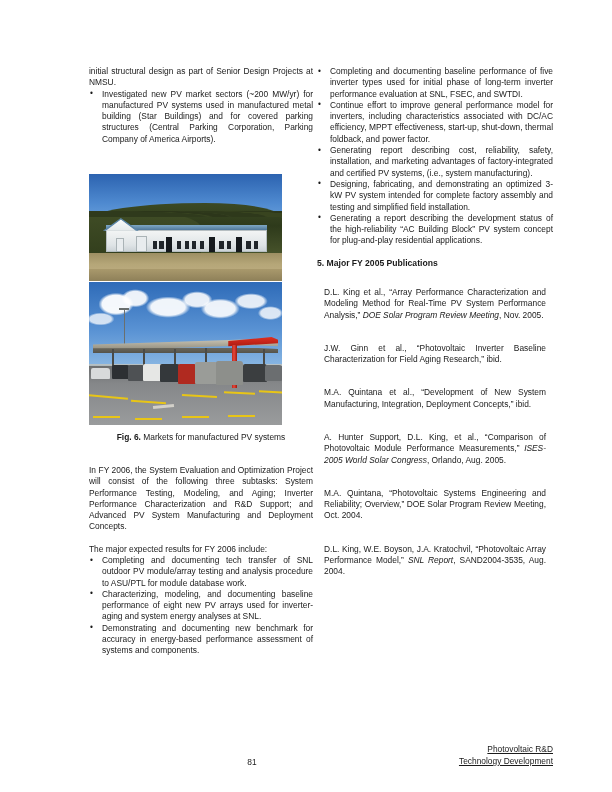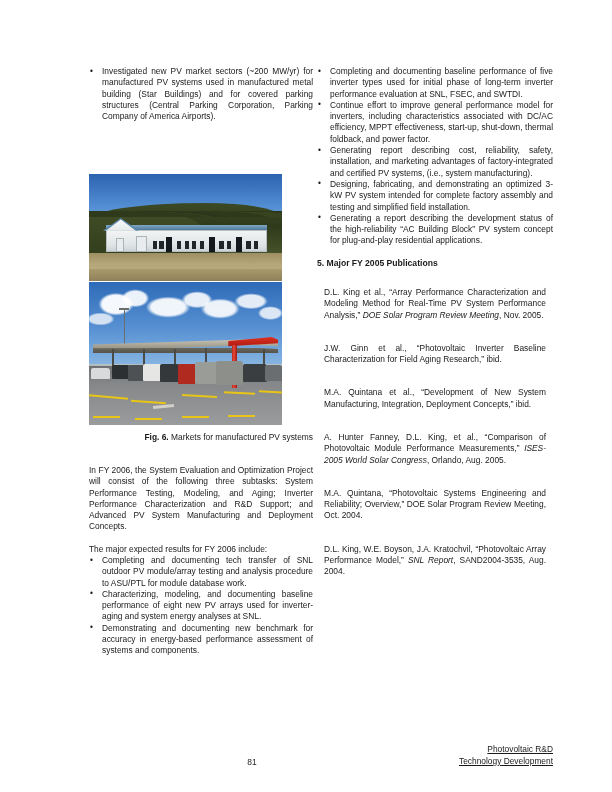--- a/index.html
+++ b/index.html
@@ -65,21 +65,21 @@
   h3.section {
     font-size: 8.6px;
     font-weight: bold;
     margin: 0;
     line-height: 1.3;
     text-align: left;
   }
   .figcap {
     font-size: 8.4px;
     line-height: 1.3;
-    text-align: right;
+    text-align: center;
     margin: 0;
   }
   .figcap b { font-weight: bold; }
 
   .ref {
     margin: 7px;
     text-align: justify;
     text-justify: inter-word;
   }
   .ref i { font-style: italic; }
@@ -250,20 +250,21 @@
     line-height: 1.42;
     text-decoration: underline;
   }
 </style>
 </head>
 <body>
 
 <div class="page">
 
   <div class="col col-left">
+    <p class="body">initial structural design as part of Senior Design Projects at NMSU.</p>
     <ul class="bullets">
       <li>Investigated new PV market sectors (~200 MW/yr) for manufactured PV systems used in manufactured metal building (Star Buildings) and for covered parking structures (Central Parking Corporation, Parking Company of America Airports).</li>
     </ul>
   </div>
 
   <div class="figure">
 
     <div class="photo photo-building">
       <div class="b-sky"></div>
       <div class="b-hill"></div>
@@ -361,21 +362,21 @@
     <h3 class="section">5.  Major FY 2005 Publications</h3>
     <div class="spacer-md"></div>
 
     <div>
       <p class="ref"><span>D.L. King et al., “Array Performance Characterization and Modeling Method for Real-Time PV System Performance Analysis,” </span><i>DOE Solar Program Review Meeting</i><span>, Nov. 2005.</span></p>
       <div class="spacer-sm"></div>
       <p class="ref"><span>J.W. Ginn et al., “Photovoltaic Inverter Baseline Characterization for Field Aging Research,” ibid.</span><i></i><span></span></p>
       <div class="spacer-sm"></div>
       <p class="ref"><span>M.A. Quintana et al., “Development of New System Manufacturing, Integration, Deployment Concepts,” ibid.</span><i></i><span></span></p>
       <div class="spacer-sm"></div>
-      <p class="ref"><span>A. Hunter Fanney, D.L. King, et al., “Comparison of Photovoltaic Module Performance Measurements,” </span><i>ISES-2005 World Solar Congress</i><span>, Orlando, Aug. 2005.</span></p>
+      <p class="ref"><span>A. Hunter Support, D.L. King, et al., “Comparison of Photovoltaic Module Performance Measurements,” </span><i>ISES-2005 World Solar Congress</i><span>, Orlando, Aug. 2005.</span></p>
       <div class="spacer-sm"></div>
       <p class="ref"><span>M.A. Quintana, “Photovoltaic Systems Engineering and Reliability; Overview,” DOE Solar Program Review Meeting, Oct. 2004.</span><i></i><span></span></p>
       <div class="spacer-sm"></div>
       <p class="ref"><span>D.L. King, W.E. Boyson, J.A. Kratochvil, “Photovoltaic Array Performance Model,” </span><i>SNL Report</i><span>, SAND2004-3535, Aug. 2004.</span></p>
     </div>
   </div>
 
   <div class="footer-right">
     <div>Photovoltaic R&amp;D</div>
     <div>Technology Development</div>

